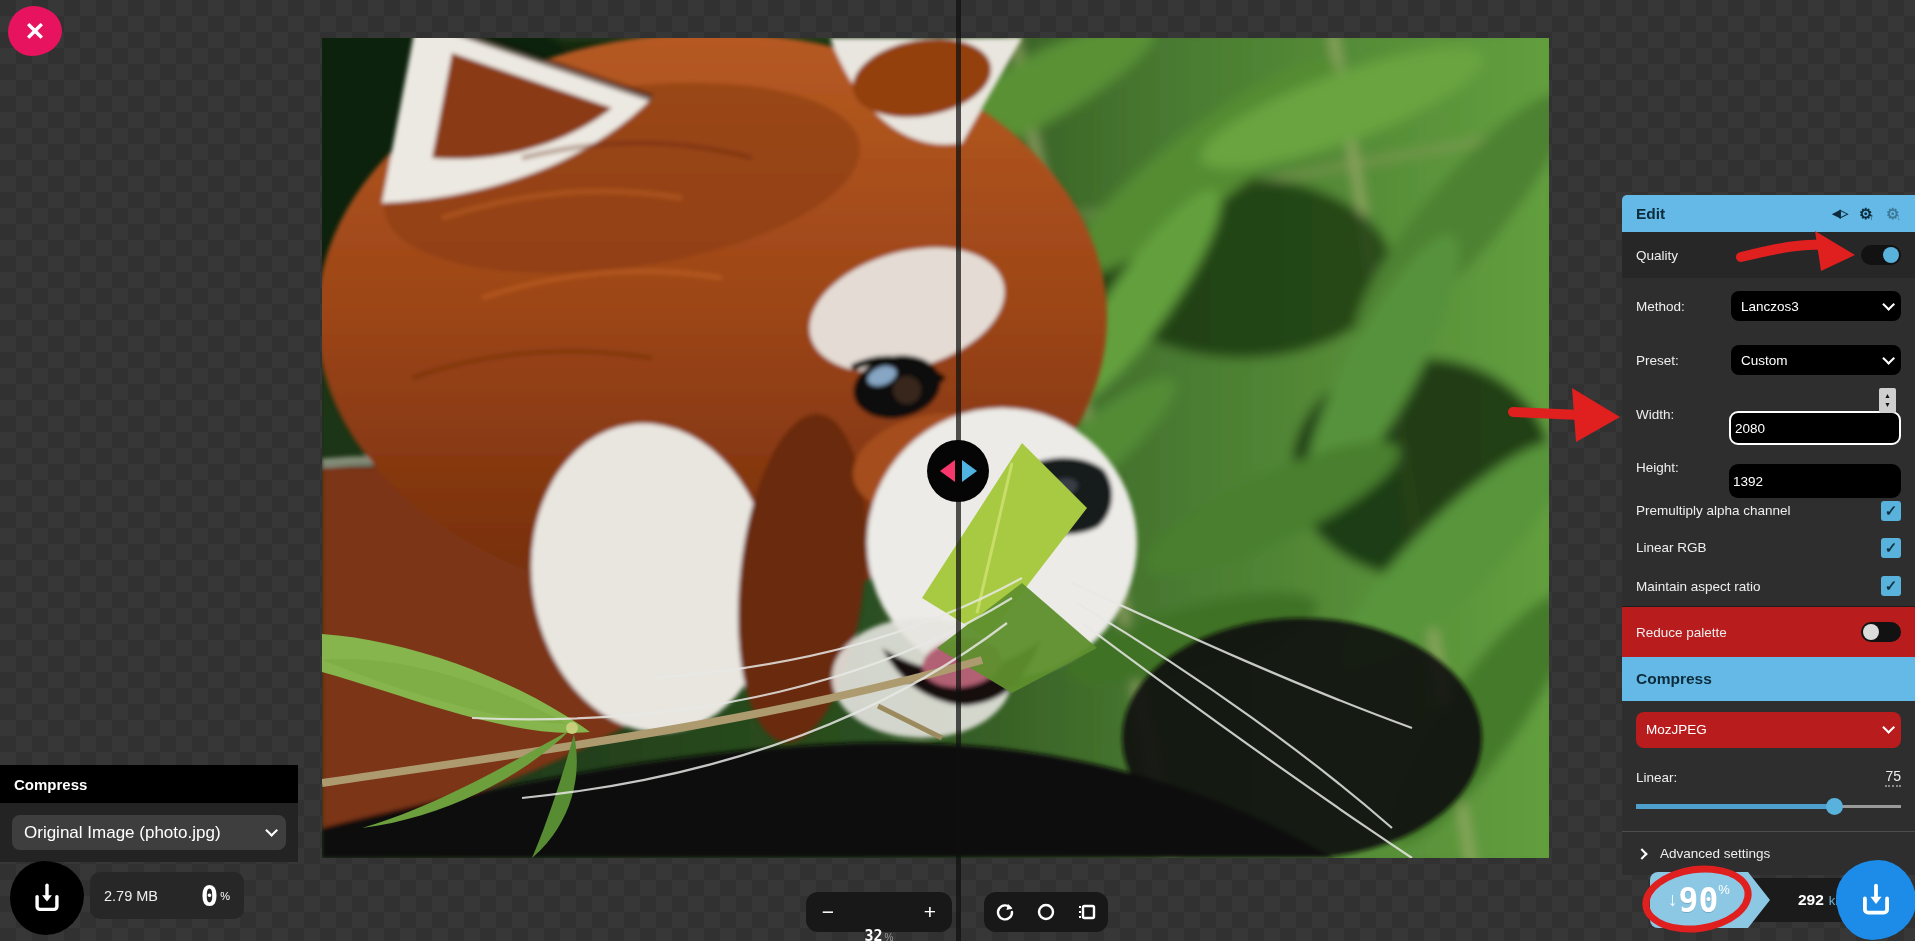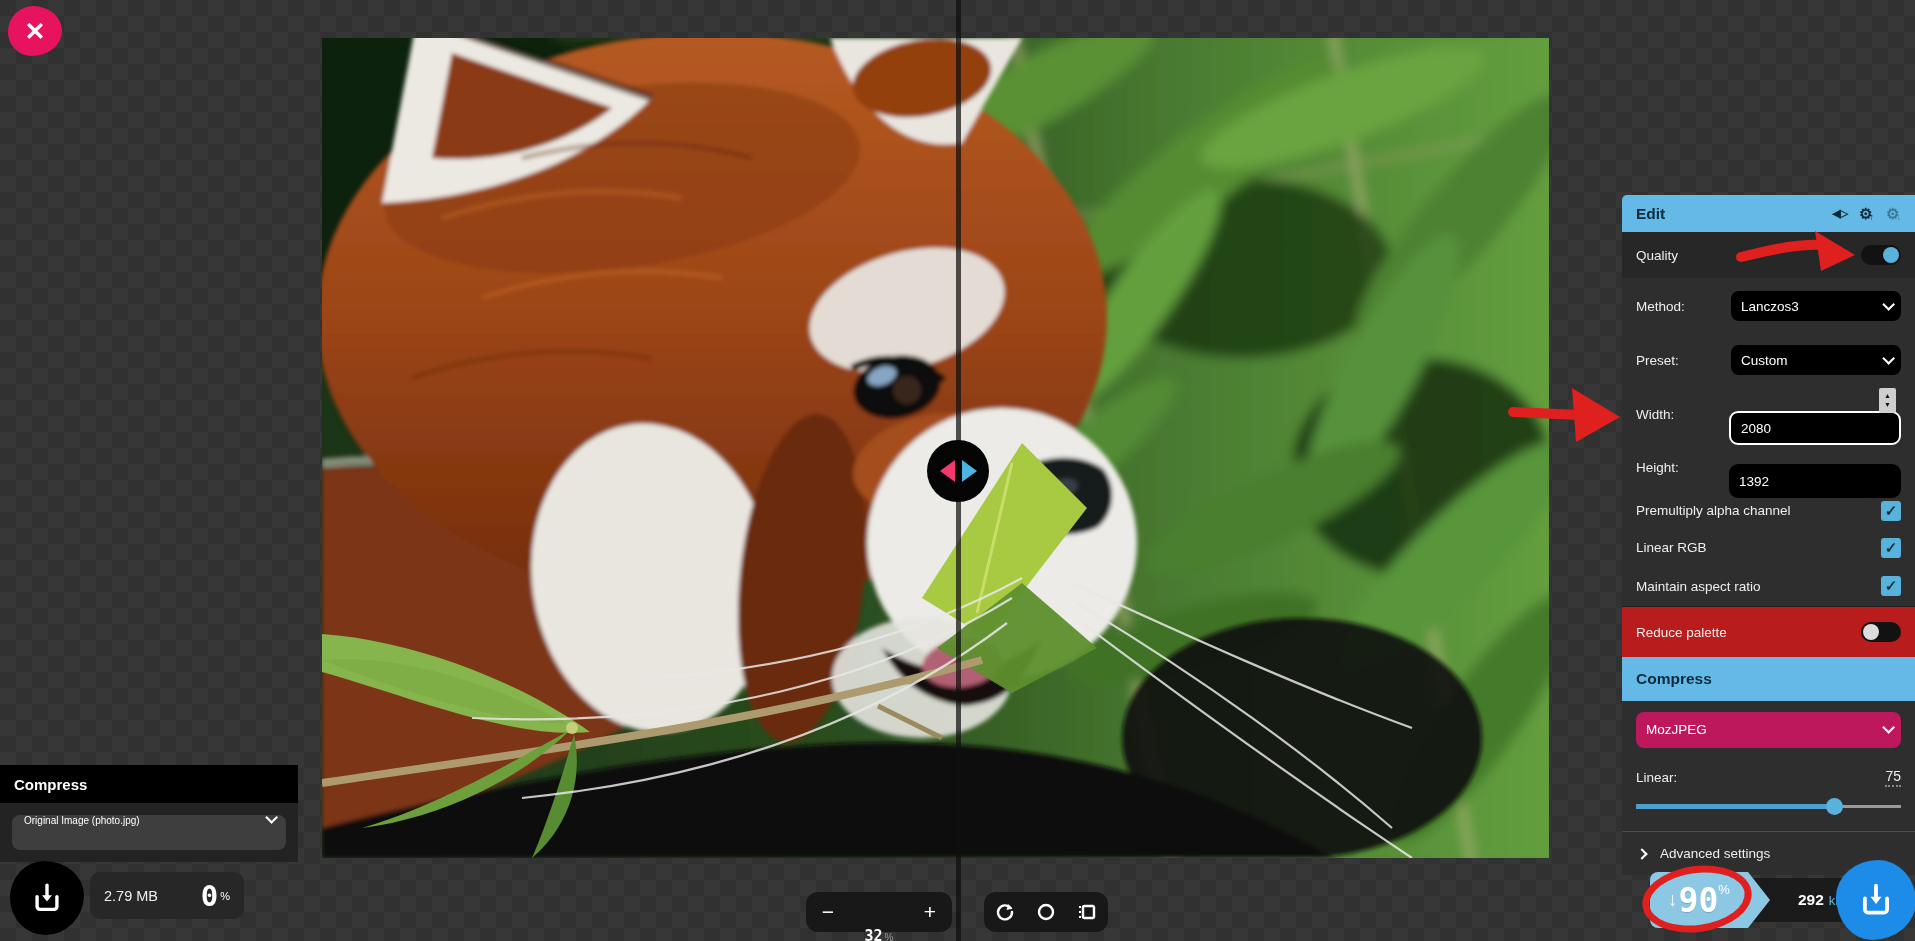--- a/index.html
+++ b/index.html
@@ -43,21 +43,21 @@
     border-bottom:2px dashed #6f6f6f; padding-bottom:1px; }
   .zb-val small { font-size:10px; color:#9a9a9a; margin-left:2px; }
   .icon-btn { width:40px; height:40px; display:flex; align-items:center; justify-content:center; cursor:pointer; }
 
   
   .l-title { position:absolute; left:0; top:765px; width:298px; height:38px; background:#000;
     color:#fff; font-size:15px; font-weight:bold; display:flex; align-items:center;
     padding-left:14px; z-index:4; }
   .l-panel { position:absolute; left:0; top:803px; width:298px; height:59px; background:#232323; z-index:4; }
   .file-select { position:absolute; left:12px; top:12px; width:274px; height:35px; background:#3e3e3e;
-    border-radius:8px; color:#fff; font-size:10px; display:flex; 
+    border-radius:8px; color:#fff; font-size:17px; display:flex; align-items:center;
     padding:0 12px; cursor:pointer; }
   .file-select .grow { flex:1; }
   .dl-blob { position:absolute; width:74px; height:74px; display:flex; align-items:center;
     justify-content:center; cursor:pointer; z-index:5; }
   .dl-blob-left { left:10px; top:861px; background:#000;
     border-radius:46% 54% 52% 48% / 50% 46% 54% 50%; }
   .dl-blob-right { left:1836px; top:860px; width:80px; height:80px; background:#1d8ce8;
     border-radius:53% 47% 55% 45% / 46% 52% 48% 54%; }
   .size-pill-left { position:absolute; left:90px; top:872px; width:154px; height:47px;
     background:#272727; border-radius:10px; display:flex; align-items:center; z-index:4;
@@ -84,32 +84,32 @@
   .toggle .knob { position:absolute; top:2px; width:16px; height:16px; border-radius:50%; }
   .toggle.on .knob { right:2px; background:#58b2dc; }
   .toggle.off .knob { left:2px; background:#dcdcdc; }
   .field-row { height:52px; }
   .select { background:#000; border-radius:8px; height:30px; width:170px; display:flex;
     align-items:center; padding:0 10px; color:#fff; cursor:pointer; }
   .select .grow { flex:1; }
   .chev { width:9px; height:9px; border-right:2px solid #fff; border-bottom:2px solid #fff;
     transform:rotate(45deg) translateY(-3px); flex:none; }
   .num-input { background:#000; border-radius:9px; height:34px; width:172px; color:#fff;
-    font-size:13.5px; font-family:"Liberation Sans", sans-serif; border:none; padding:0 10px;margin-top:28px; }
+    font-size:13.5px; font-family:"Liberation Sans", sans-serif; border:none; padding:0 4px;margin-top:28px; }
   .num-wrap { position:relative; width:172px; }
   .num-wrap.focused .num-input { border:2px solid #fff; width:172px; }
   .stepper { position:absolute; right:5px; top:5px; width:17px; height:25px; background:#cfcfcf;
     border-radius:2px; color:#111; font-size:7px; display:flex; flex-direction:column;
     align-items:center; justify-content:center; line-height:1.2; cursor:pointer; }
   .cb-row { height:37px; }
   .checkbox { width:20px; height:20px; background:#58b2dc; border-radius:3px; color:#10303f;
     font-weight:bold; font-size:15px; display:flex; align-items:center; justify-content:center; cursor:pointer; }
   .reduce-row { height:51px; background:#b91c1c; border-top:1px solid #1e1e1e; }
   .codec-row { height:57px; background:#2e2e2e; }
-  .codec-select { width:100%; height:36px; background:#be185d; }
+  .codec-select { width:100%; height:36px; background:#b91c1c; }
   .quality-block { background:#2e2e2e; padding:10px 14px 16px; }
   .q-top { display:flex; align-items:center; }
   .q-top .grow { flex:1; }
   .q-val { font-size:14px; border-bottom:2px dotted #8a8a8a; padding-bottom:1px; }
   .slider { position:relative; height:18px; margin-top:10px; cursor:pointer; }
   .slider .track { position:absolute; top:8px; left:0; right:0; height:3px; background:#9a9a9a; }
   .slider .fill { position:absolute; top:7px; left:0; height:5px; background:#4d9fce; }
   .slider .thumb { position:absolute; top:1px; width:17px; height:17px; border-radius:50%;
     background:#58b2dc; margin-left:-9px; }
   .adv-row { height:44px; background:#2e2e2e; border-top:1px solid #4e4e4e;

